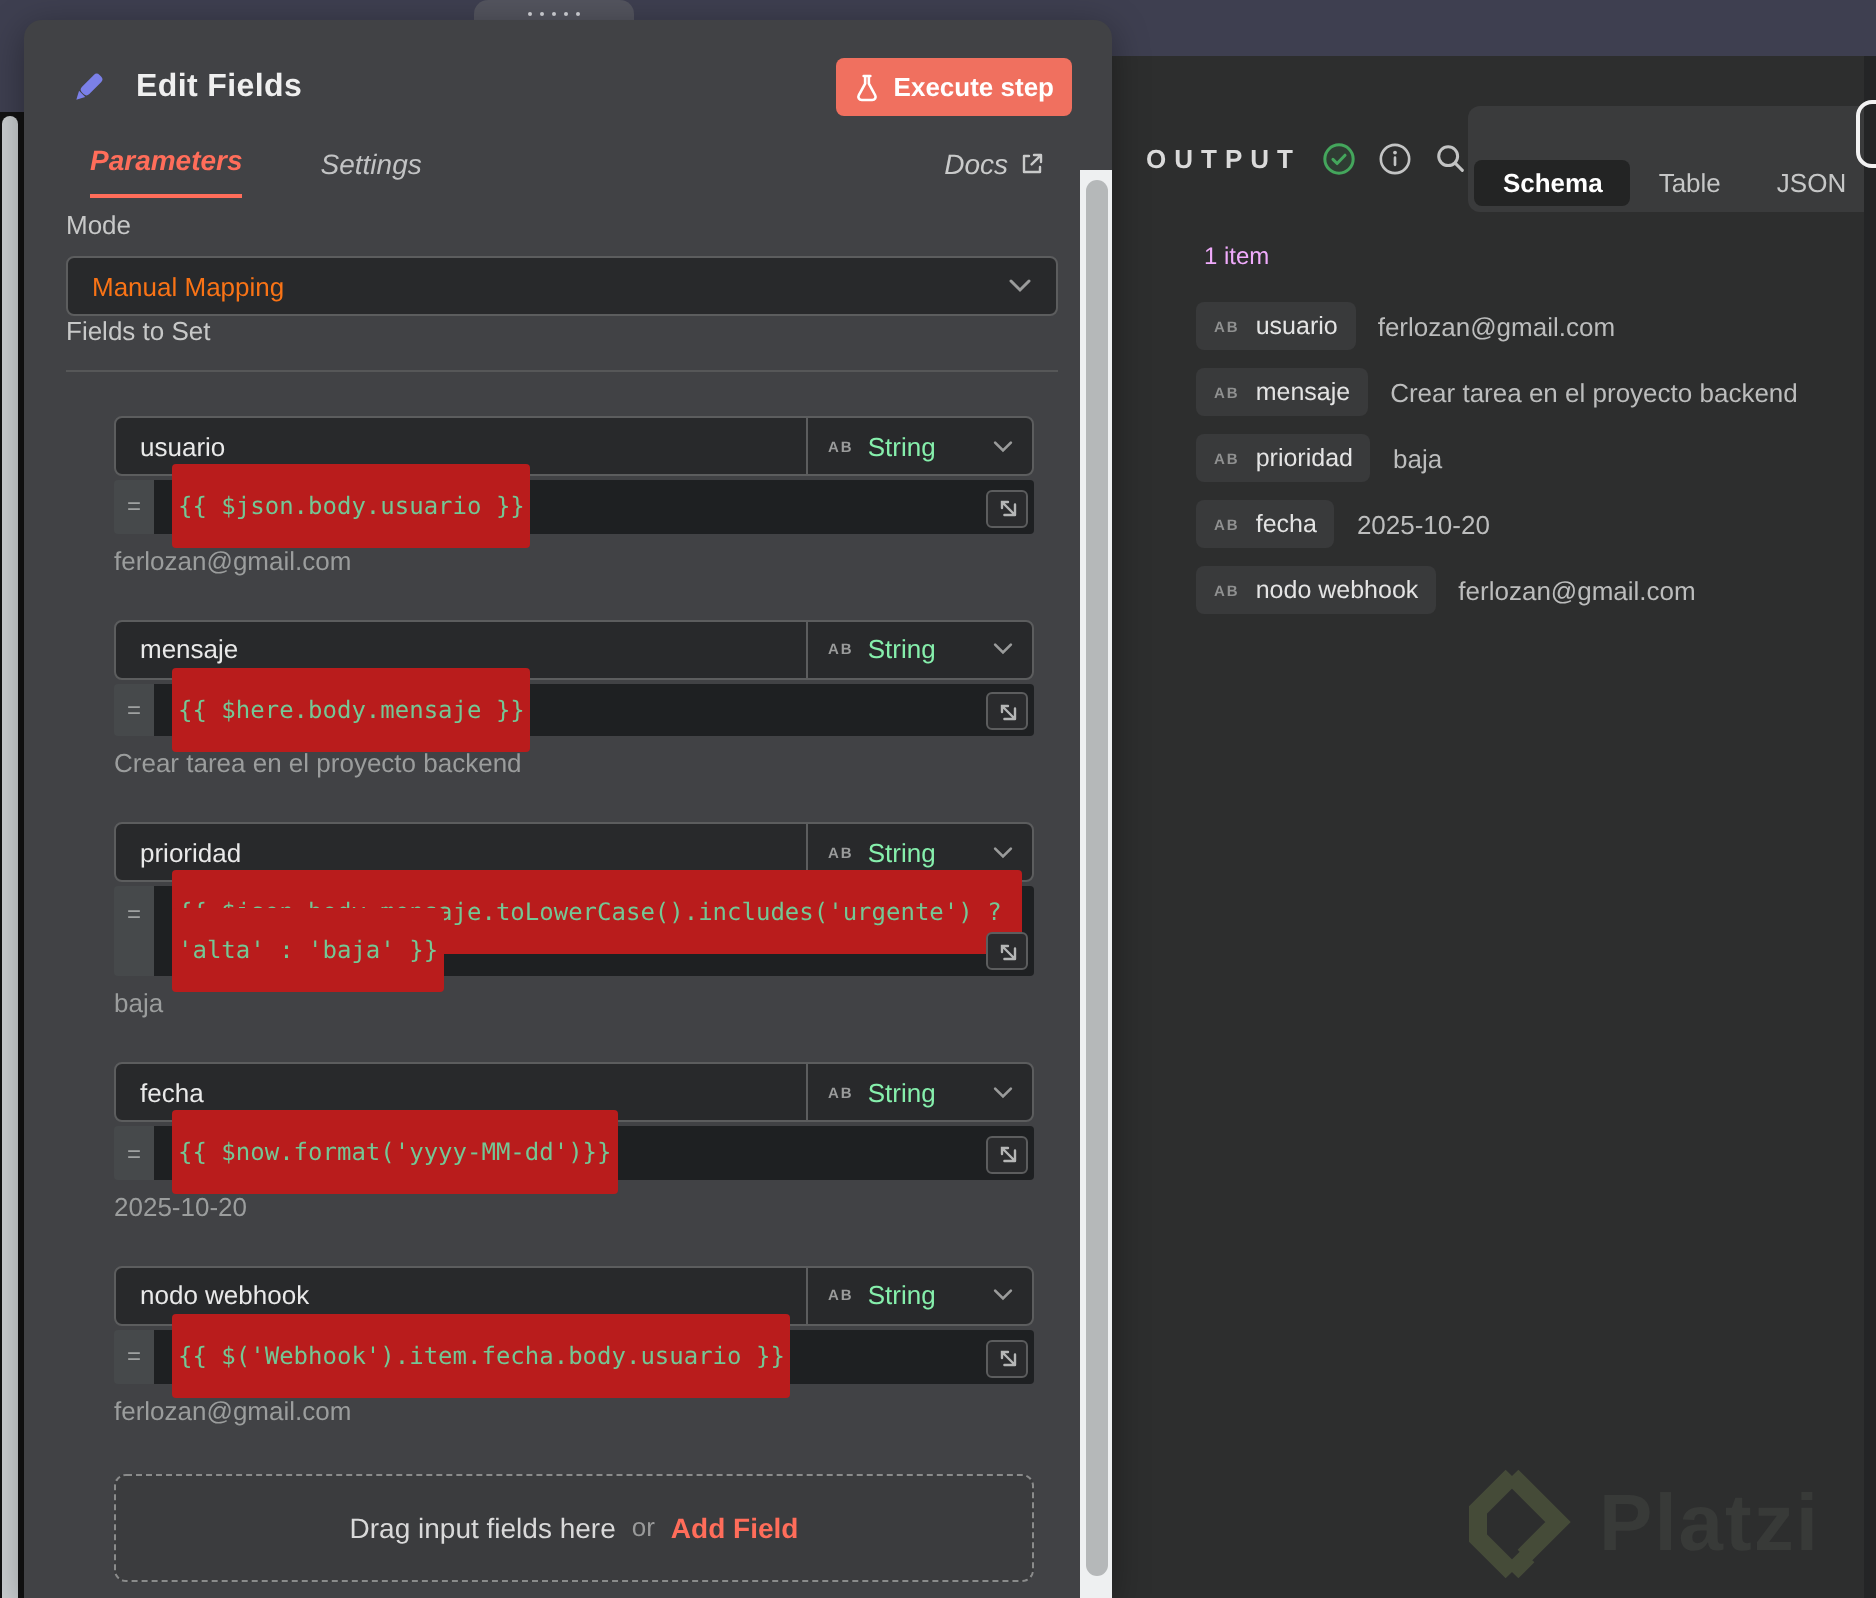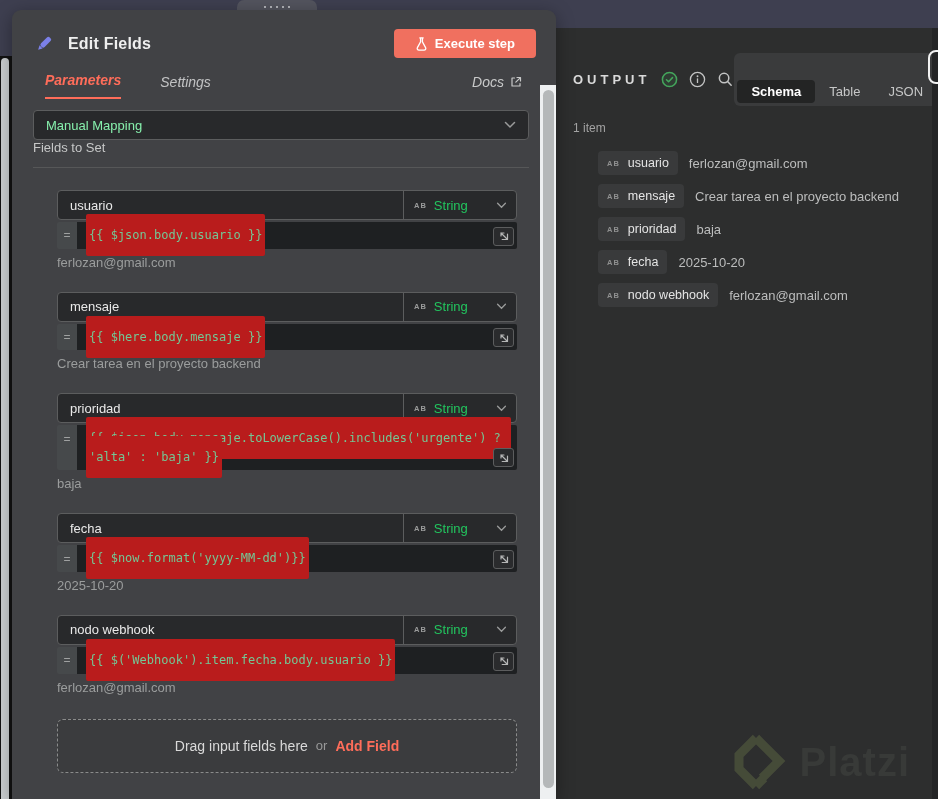--- a/index.html
+++ b/index.html
@@ -20,41 +20,41 @@
   .dots { display:grid; grid-template-columns:repeat(5,2px); grid-template-rows:repeat(2,2px); gap:3px 4px; }
   .dots i { width:2px; height:2px; background:#d2d3d8; border-radius:1px; }
 
   
   .modal { position:absolute; left:12px; top:10px; width:544px; height:789px; background:#414245; border-radius:9px 9px 0 0; z-index:2; box-shadow:0 4px 18px rgba(0,0,0,.35); }
   .modal-header { padding:19px 20px 0 21px; }
   .title-row { display:flex; align-items:center; }
   .pencil { width:22px; height:22px; margin-right:13px; flex:none; }
   .node-title { font-size:16px; font-weight:700; color:#efefef; letter-spacing:.2px; }
   .spacer { flex:1; }
-  .execute-btn { display:flex; align-items:center; gap:7px; background:#f0705f; color:#fff; border:none; border-radius:4px; font-size:13px; font-weight:600; padding:7px 21px; cursor:pointer; font-family:inherit; }
+  .execute-btn { display:flex; align-items:center; gap:7px; background:#f0705f; color:#fff; border:none; border-radius:4px; font-size:13px; font-weight:600; padding:7px 9px; cursor:pointer; font-family:inherit; }
   .tabs-row { display:flex; align-items:flex-end; margin-top:14px; padding:0 0 0 12px;font-style:italic; }
   .tab { font-size:14px; color:#c2c3c4; padding-bottom:9px; cursor:pointer; }
   .tab.active { color:#ff6d5a; font-weight:600; border-bottom:2px solid #ff6d5a; }
   .tab + .tab { margin-left:39px; }
   .docs-link { display:flex; align-items:center; gap:6px; font-size:14px; color:#c9caca; padding-bottom:9px; margin-right:14px; cursor:pointer;margin-left:30px; }
 
   
   .modal-body { padding:3px 27px 0 21px; }
   .param-label { font-size:13px; color:#c7c8c8; margin-top:3px; }
   .select-box { margin-top:8px; height:30px; background:#28292b; border:1px solid #5c5d5e; border-radius:4px; display:flex; align-items:center; padding:0 12px; cursor:pointer; }
-  .select-box .sel-text { font-size:13px; color:#86efac; flex:1; }
+  .select-box .sel-text { font-size:13px; color:#f97316; flex:1; }
   .fields-label { font-size:13px; color:#c7c8c8; }
   .divider { border-bottom:1px solid #565758; margin-top:12px; }
 
   .field-group { margin:22px 0 0 24px; width:460px; }
   .field-row { display:flex; height:30px; border:1px solid #5c5d5e; border-radius:4px; background:#28292b; overflow:hidden; }
   .field-name { flex:1; display:flex; align-items:center; padding:0 12px; font-size:13px; color:#e9e9e9; cursor:text; }
   .field-type { width:113px; border-left:1px solid #5c5d5e; display:flex; align-items:center; padding:0 9px 0 10px; cursor:pointer; }
   .ab-badge { font-size:7.5px; letter-spacing:1px; color:#9a9b9b; font-weight:700; margin-right:7px; }
-  .type-label { font-size:13px; color:#22c55e; flex:1; }
+  .type-label { font-size:13px; color:#86efac; flex:1; }
   .chev { flex:none; }
 
   .expr-row { display:flex; margin-top:2px; }
   .eq-box { width:20px; background:#46494b; color:#9fa1a1; font-size:12px; display:flex; justify-content:center; align-items:center; flex:none; border-radius:2px 0 0 2px; }
   .expr-row.multi .eq-box { align-items:flex-start; padding-top:7px; }
   .expr-box { flex:1; position:relative; background:#1e2022; border-radius:0 2px 2px 0; padding:4px 6px 4px 9px; font-family:"DejaVu Sans Mono","Liberation Mono",monospace; font-size:12px; line-height:1.55; min-height:26px; cursor:text; }
   .expr-text { color:#74c795; background:#b91c1c; padding:14px 3px; border-radius:2px; white-space:pre-wrap; word-break:break-word; -webkit-box-decoration-break:clone; box-decoration-break:clone; }
   .expand-btn { position:absolute; right:3px; bottom:3px; width:21px; height:19px; background:#2a2b2d; border:1px solid #5c5d5e; border-radius:3px; display:flex; align-items:center; justify-content:center; cursor:pointer; padding:0; }
   .result-line { margin-top:6px; font-size:13px; color:#9b9d9d; }
 
@@ -68,21 +68,21 @@
   .mid-thumb { position:absolute; left:2.5px; top:5px; width:11px; height:698px; background:#b5b8b9; border-radius:6px; }
 
   
   .output-panel { position:absolute; left:556px; top:28px; width:376px; height:710px; padding:25px 0 0 17px; }
   .output-header { display:flex; align-items:center; }
   .output-title { font-size:13px; font-weight:700; letter-spacing:4px; color:#dadada; }
   .oh-icon { margin-left:11px; display:flex; align-items:center; cursor:pointer; }
   .view-toggle { margin-left:auto; margin-right:14px; background:#3a3b3c; border-radius:6px; padding:3px; display:flex; }
   .view-tab { font-size:13px; color:#c6c7c7; padding:4px 14px; border-radius:4px; cursor:pointer;margin-top:24px; }
   .view-tab.active { background:#232424; color:#fff; font-weight:600; }
-  .items-count { margin-top:15px; font-size:12px; color:#a3a3a3; }
+  .items-count { margin-top:15px; font-size:12px; color:#f0abfc;margin-left:29px; }
   .schema-list { margin:16px 0 0 25px; }
   .schema-row { display:flex; align-items:center; margin-bottom:9px; }
   .schema-pill { display:flex; align-items:center; background:#393a3b; border-radius:4px; padding:5px 9px; cursor:grab; }
   .schema-pill .ab-badge { margin-right:8px; color:#8f9090; }
   .schema-key { font-size:12.5px; color:#e4e4e4; }
   .schema-value { font-size:13px; color:#bcbdbd; margin-left:11px; }
 
   
   .watermark { position:absolute; right:28px; bottom:8px; display:flex; align-items:center; gap:14px; pointer-events:none; }
   .wm-logo { opacity:.33; }
@@ -137,20 +137,21 @@
         <div class="docs-link">
           <span>Docs</span>
           <svg width="12" height="12" viewBox="0 0 12 12">
             <path d="M4.5 2H2v8h8V7.5 M7 1.5h3.5V5 M10.2 1.8 5.8 6.2" fill="none" stroke="#c9caca" stroke-width="1.2" stroke-linecap="round" stroke-linejoin="round"></path>
           </svg>
         </div>
       </div>
     </div>
 
     <div class="modal-body">
+      <div class="param-label">Mode</div>
       <div class="select-box">
         <span class="sel-text">Manual Mapping</span>
         <svg class="chev" width="12" height="8" viewBox="0 0 12 8">
             <path d="M1.5 1.5 6 6l4.5-4.5" fill="none" stroke="#9a9b9b" stroke-width="1.5" stroke-linecap="round"></path>
           </svg>
       </div>
 
       <div class="fields-label">Fields to Set</div>
       <div class="divider"></div>
 

